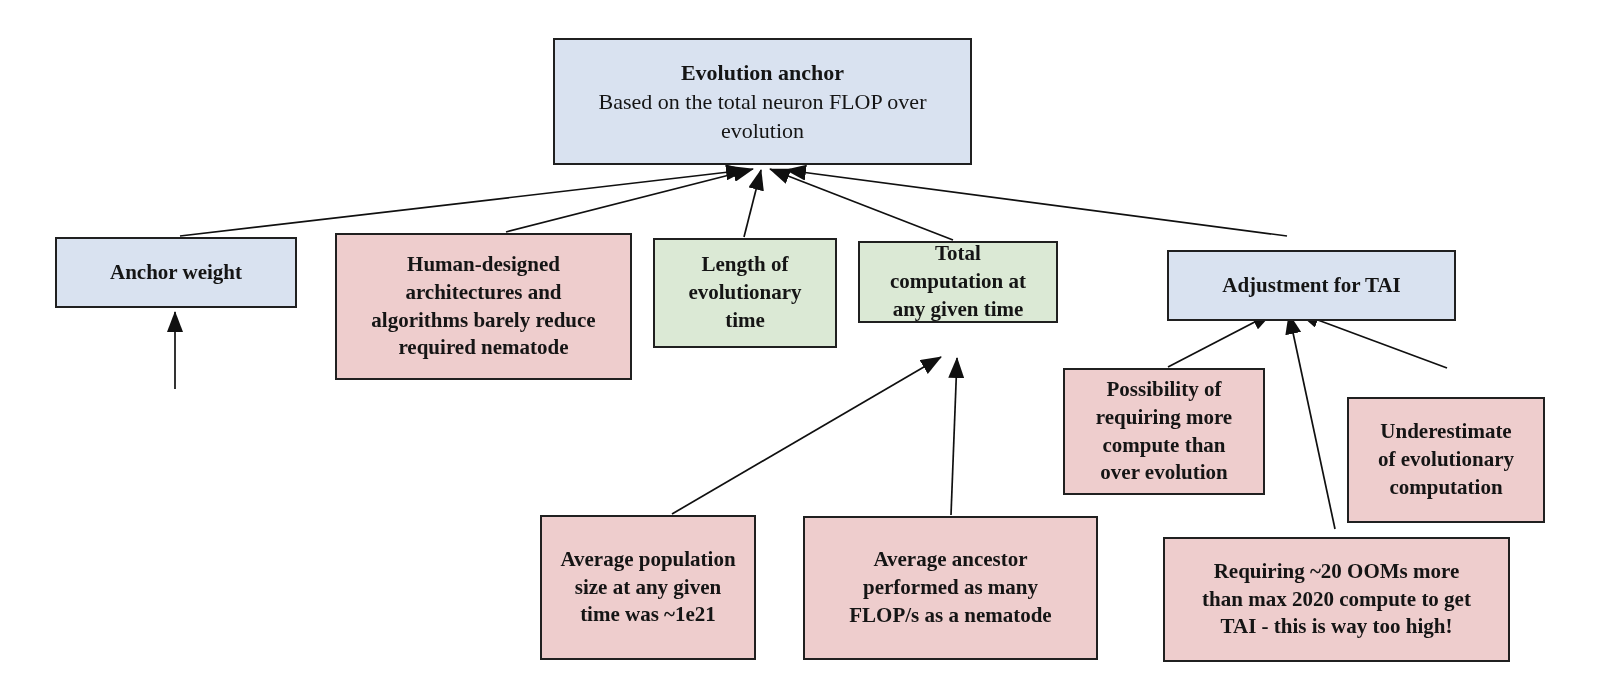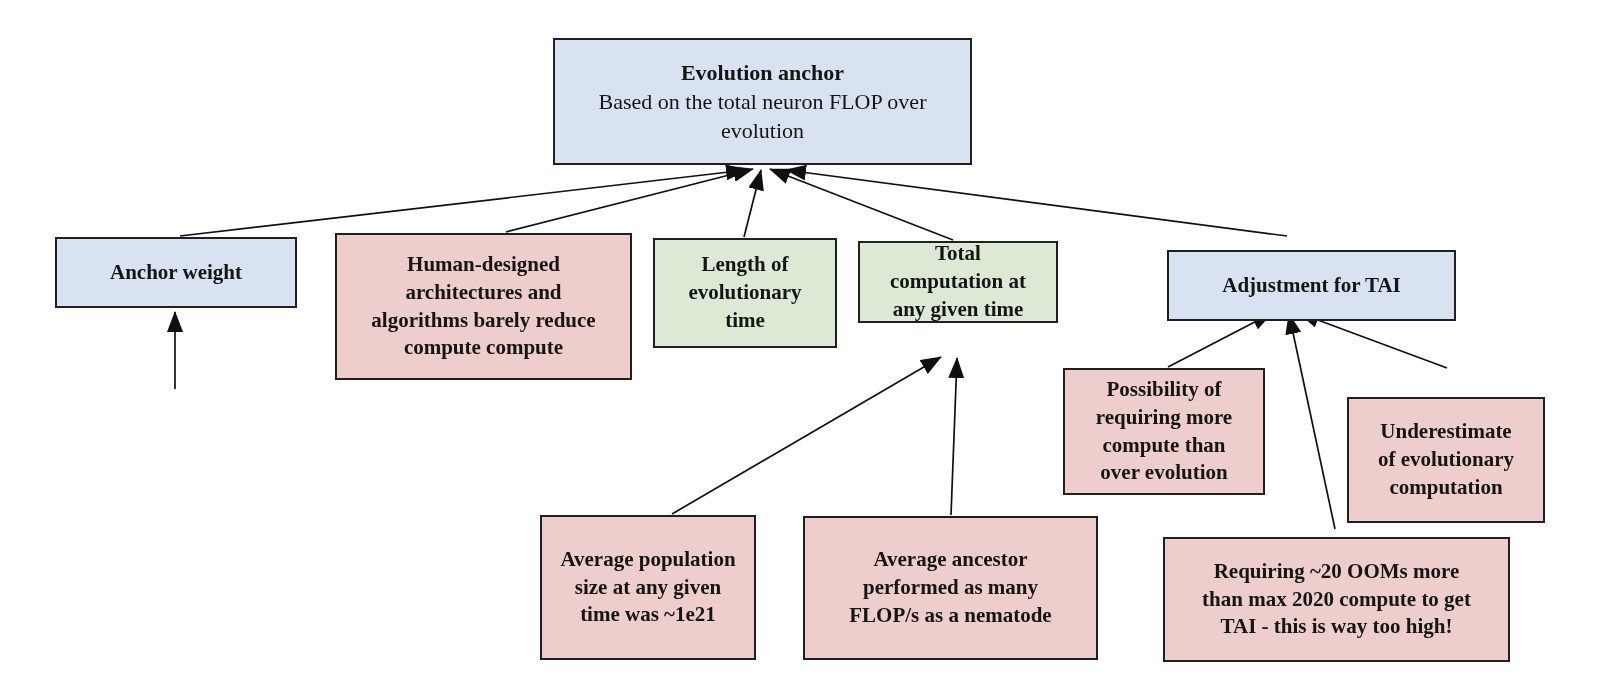--- a/index.html
+++ b/index.html
@@ -66,21 +66,21 @@
   </div>
 
   <div class="node fill-blue" id="n-anchor-weight">
     <span class="label">Anchor weight</span>
   </div>
 
   <div class="node fill-pink" id="n-human-designed">
     <span class="label">Human-designed
 architectures and
 algorithms barely reduce
-compute compute</span>
+required nematode</span>
   </div>
 
   <div class="node fill-green" id="n-length-time">
     <span class="label">Length of
 evolutionary
 time</span>
   </div>
 
   <div class="node fill-green" id="n-total-computation">
     <span class="label">Total

